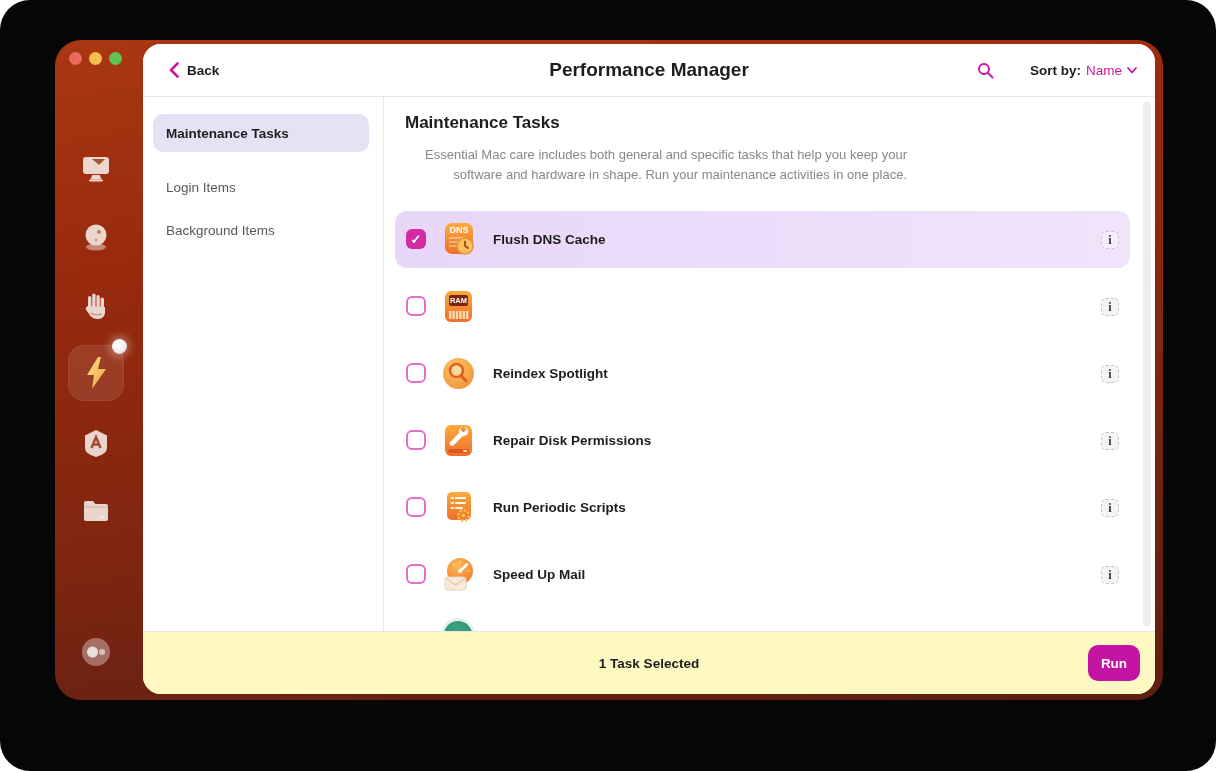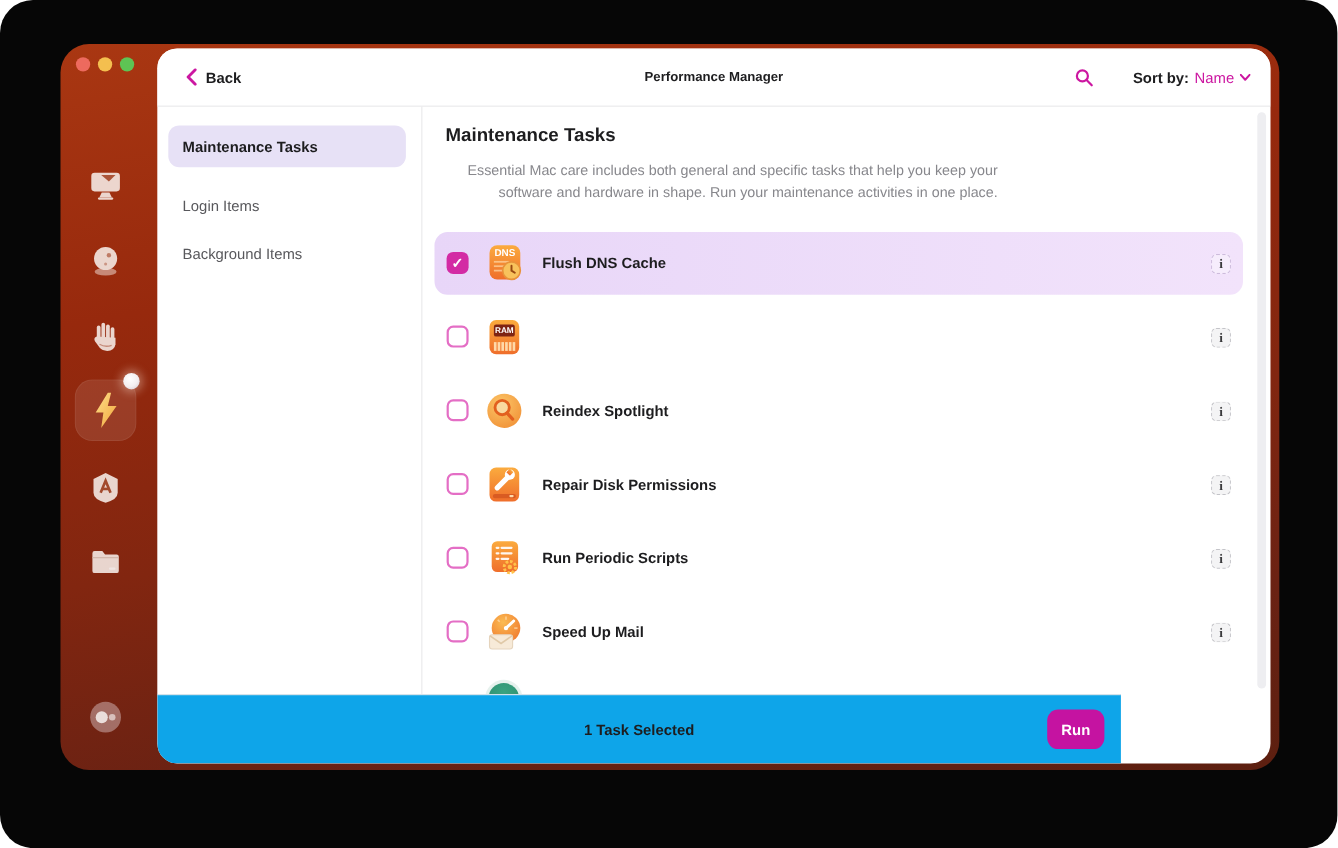--- a/index.html
+++ b/index.html
@@ -32,21 +32,21 @@
     box-shadow:0 0 8px 3px rgba(255,235,220,0.35);}
 
   
   .card{position:absolute;left:88px;top:4px;width:1012px;height:650px;background:#ffffff;border-radius:18px;overflow:hidden;text-align:right;}
 
   .hd{position:absolute;left:0;top:0;width:100%;height:52px;background:#ffffff;}
   .hd-rule{position:absolute;left:0;top:52px;width:100%;height:1px;background:#e8e8ea;}
   .back{position:absolute;left:26px;top:0;height:52px;display:flex;align-items:center;gap:8px;cursor:default;}
   .back span{font-size:13.5px;font-weight:700;color:var(--ink);}
   .hd-title{position:absolute;left:0;top:0;width:100%;height:52px;display:flex;align-items:center;justify-content:center;
-    font-size:12px;font-weight:700;color:var(--ink);}
+    font-size:19px;font-weight:700;color:var(--ink);}
   .hd-right{position:absolute;right:18px;top:0;height:52px;display:flex;align-items:center;gap:36px;}
   .sort{display:flex;align-items:center;gap:5px;font-size:13.5px;}
   .sort .lbl{font-weight:600;color:var(--ink);}
   .sort .val{font-weight:400;color:var(--accent);}
 
   
   .nav-item{position:absolute;left:10px;width:216px;height:38px;border-radius:10px;display:flex;align-items:center;
     padding-left:13px;font-size:13.5px;color:#58585c;}
   .nav-item.active{background:var(--nav-sel);color:var(--ink);font-weight:700;}
   .vrule{position:absolute;left:240px;top:53px;width:1px;height:534px;background:#e8e8ea;}
@@ -71,21 +71,21 @@
     display:flex;align-items:center;justify-content:center;
     font-family:"Liberation Serif",serif;font-weight:700;font-size:12px;color:#3a3a3c;}
   .task-row.checked .info{background:rgba(255,255,255,0.35);border-color:rgba(130,100,160,0.35);}
 
   .peek{position:absolute;left:301px;top:577px;width:28px;height:28px;border-radius:50%;
     background:radial-gradient(circle at 50% 30%,#3aa381 0%,#2c8a6b 100%);box-shadow:0 0 0 3px rgba(46,139,110,0.12);}
 
   .scrollbar{position:absolute;left:1000px;top:58px;width:8px;height:524px;border-radius:4px;background:#eeeef1;}
 
   
-  .footer{position:absolute;left:0;top:587px;width:876px;height:63px;background:#0ea5e9;border-top:1px solid #e8e8ea;}
+  .footer{position:absolute;left:0;top:587px;width:1012px;height:63px;background:#fef9c3;border-top:1px solid #e8e8ea;}
   .status{position:absolute;left:0;top:0;width:100%;height:63px;display:flex;align-items:center;justify-content:center;
     font-size:13.5px;font-weight:700;color:var(--ink);}
   .run-btn{position:absolute;right:15px;top:13px;width:52px;height:36px;border-radius:10px;border:none;
     background:var(--run);color:#ffffff;font-size:13.5px;font-weight:700;font-family:"Liberation Sans",sans-serif;
     display:flex;align-items:center;justify-content:center;cursor:default;margin-left:48px;}
 </style>
 </head>
 <body>
 
 <div class="canvas">

